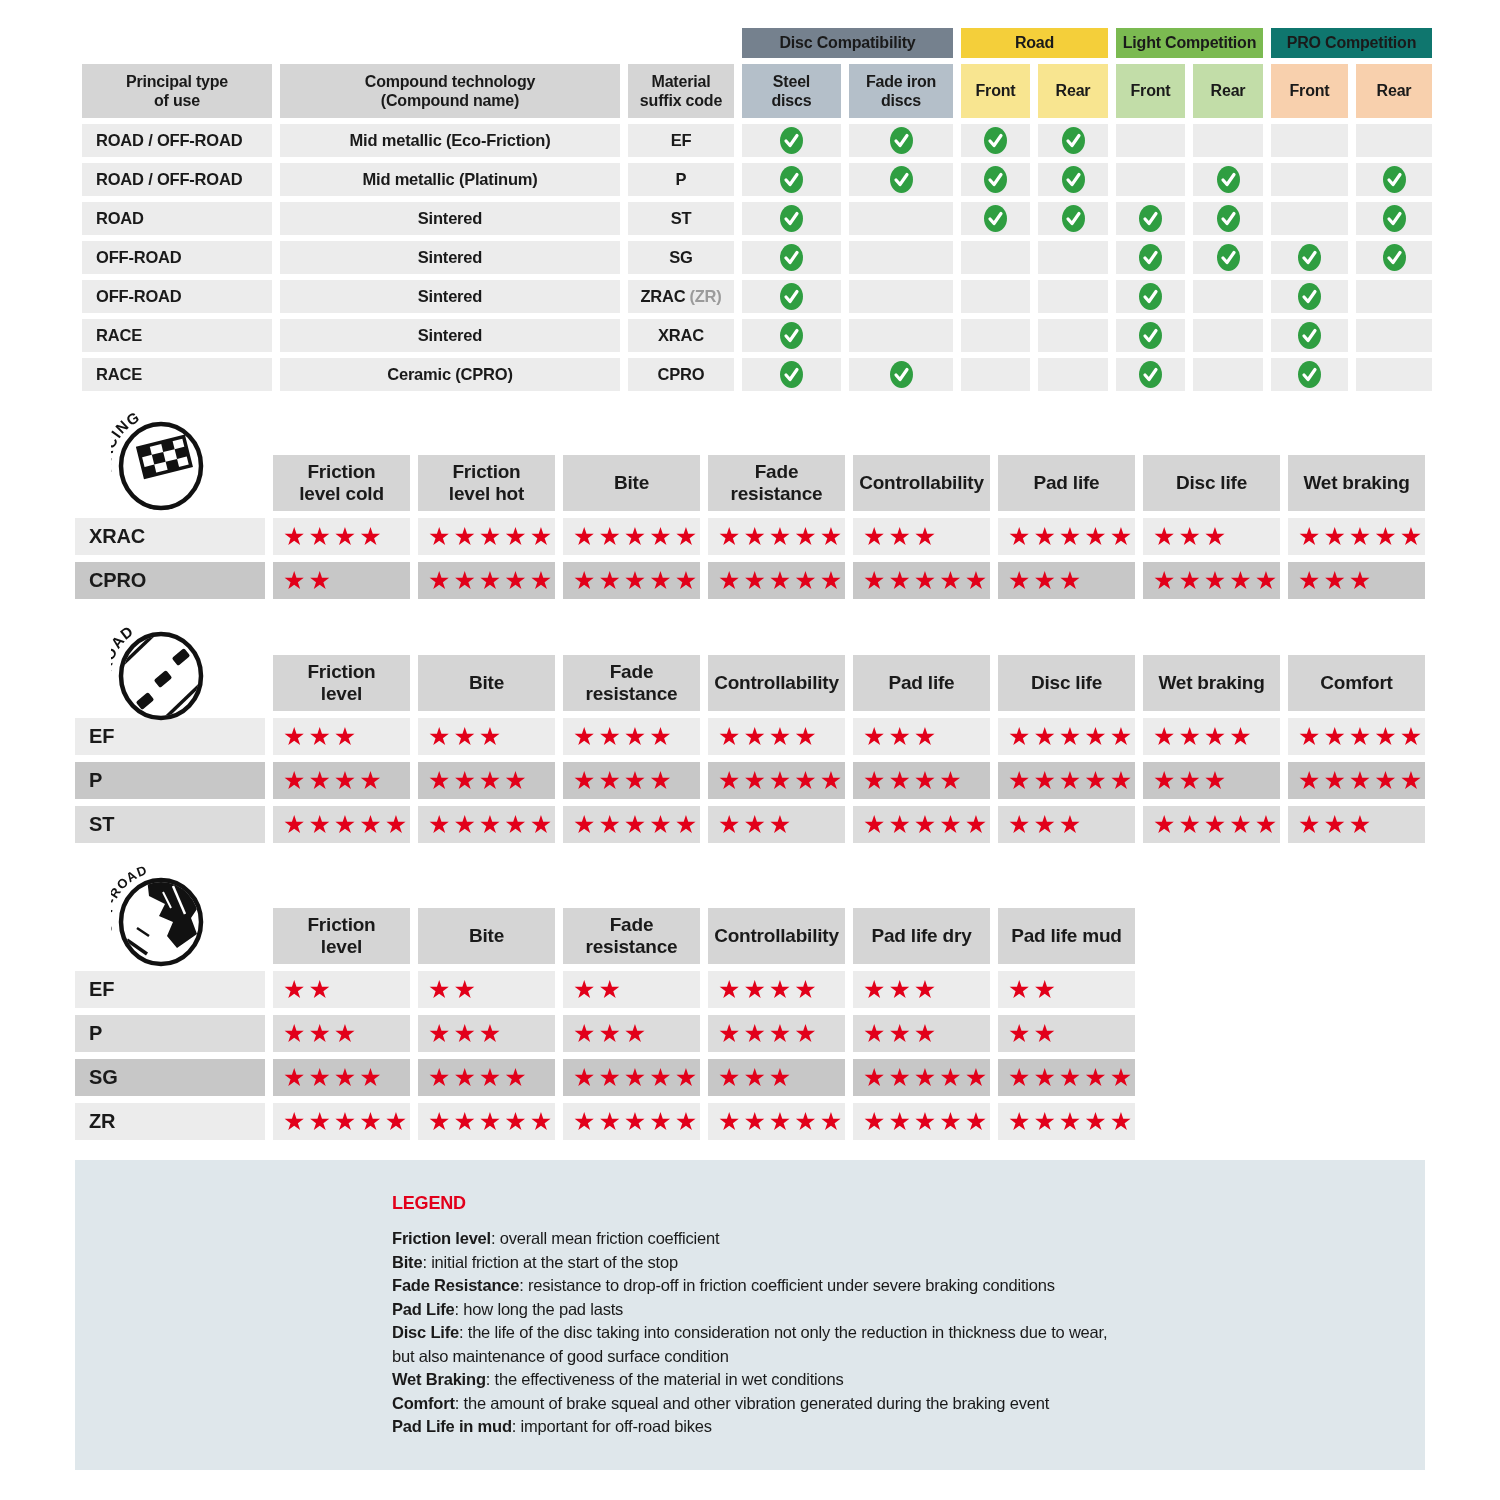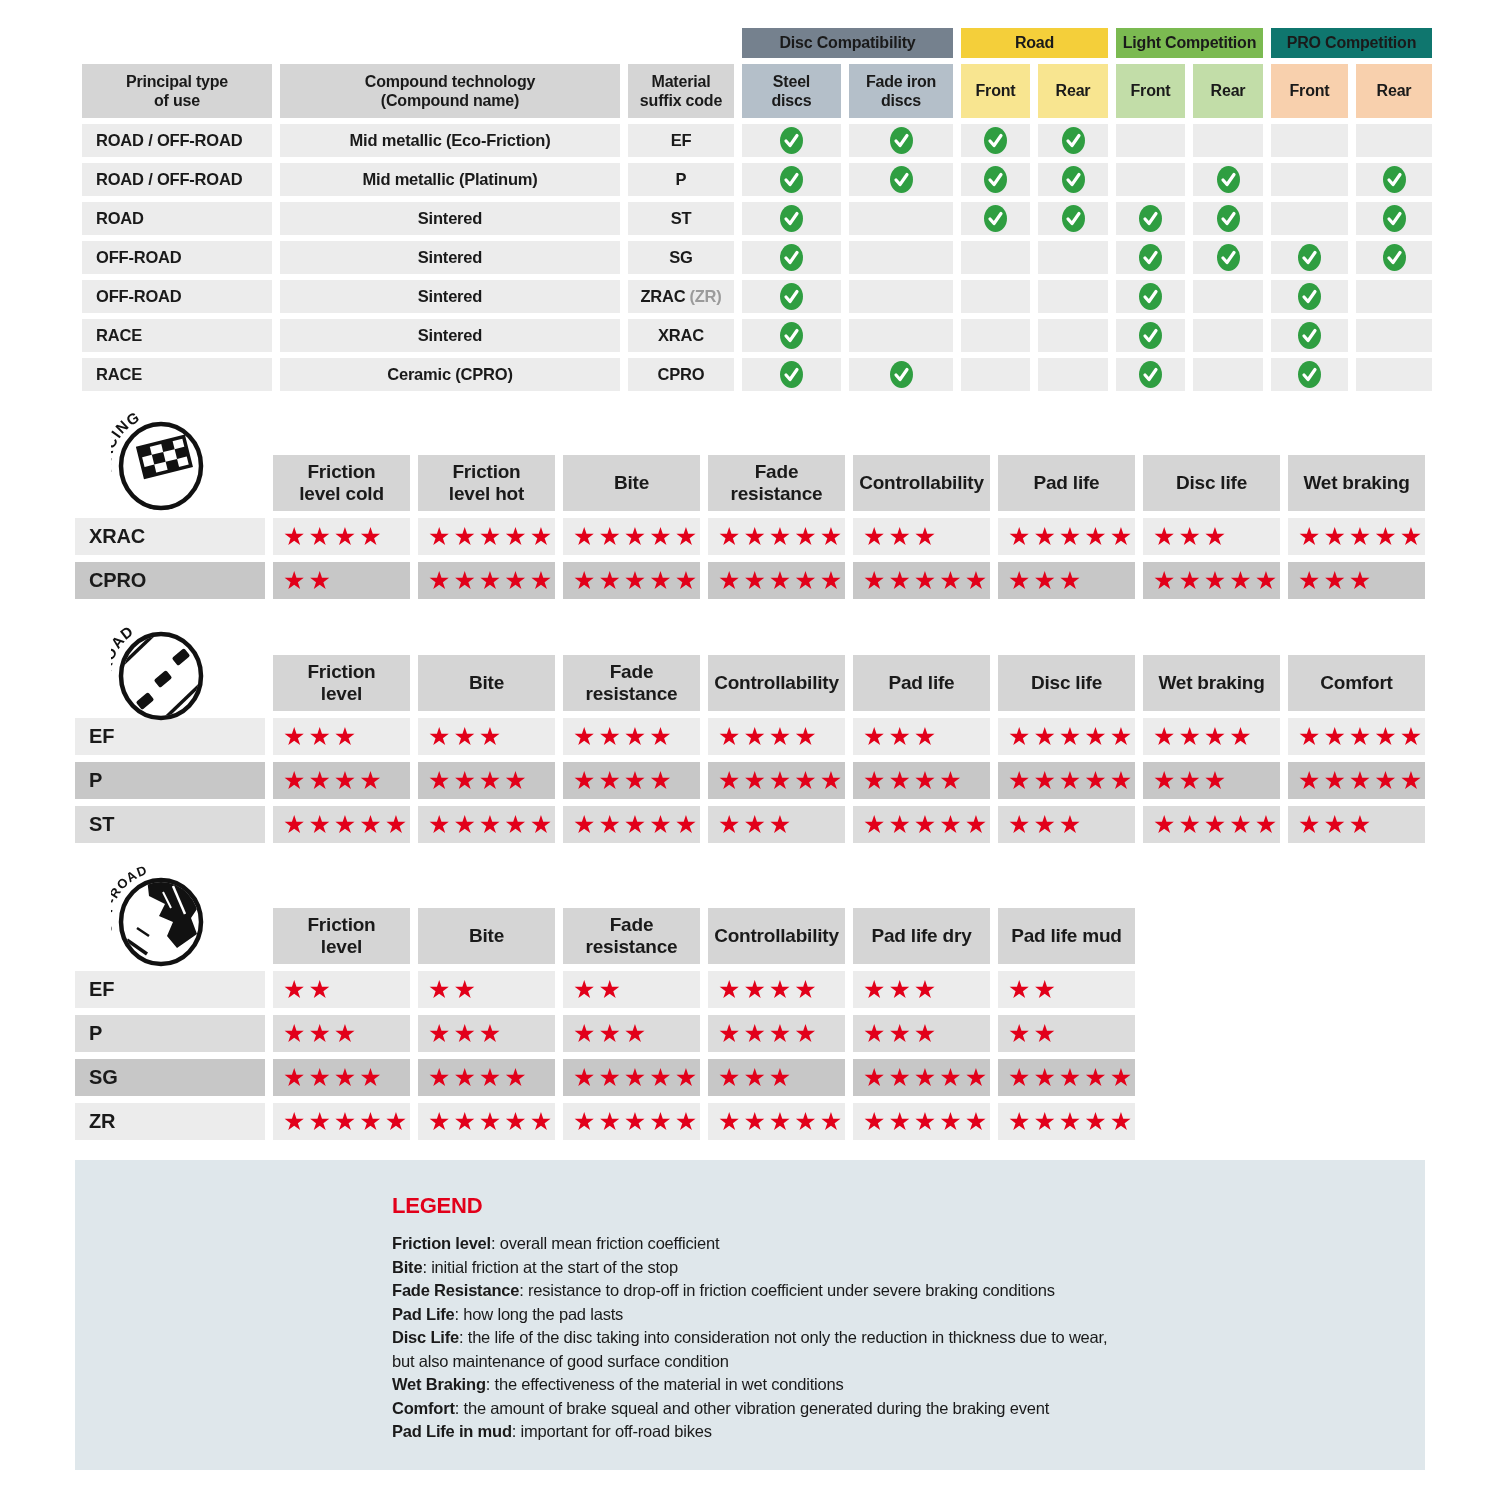--- a/index.html
+++ b/index.html
@@ -53,21 +53,21 @@
         font-weight:700; font-size:20px; }
   .rs { display:flex; align-items:center; padding-left:10px; box-sizing:border-box; }
   .stars { color:#E2001A; font-size:25px; letter-spacing:3px; line-height:1;
            font-family:"DejaVu Sans",sans-serif; }
   .shade-light { background:#ECECEC; }
   .shade-mid   { background:#DCDCDC; }
   .shade-dark  { background:#C7C7C7; }
   
   .legend { position:absolute; left:75px; top:1160px; width:1350px; height:310px;
             background:#DFE7EB; box-sizing:border-box; padding:33px 40px 0 317px; }
-  .legend-title { color:#E2001A; font-weight:700; font-size:22px; margin-bottom:13px; }
+  .legend-title { color:#E2001A; font-weight:700; font-size:18px; margin-bottom:13px; }
   .legend-line { font-size:16.5px; line-height:23.5px; }
   .legend-line b { font-weight:700; }
   svg text { letter-spacing:1px; }
 </style>
 </head>
 <body>
 
 <div class="canvas">
 
   <div class="compat">

